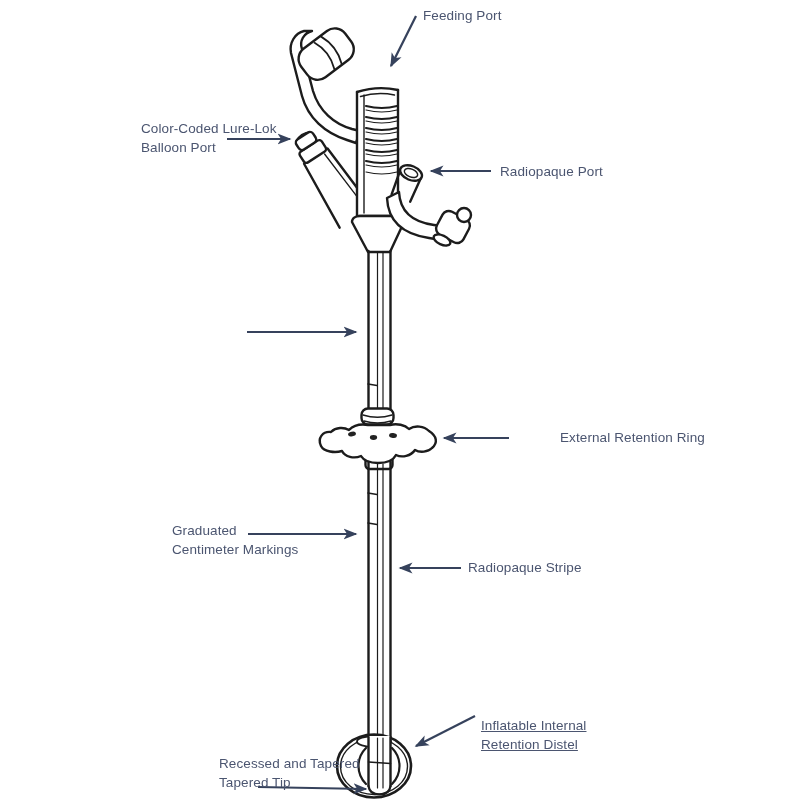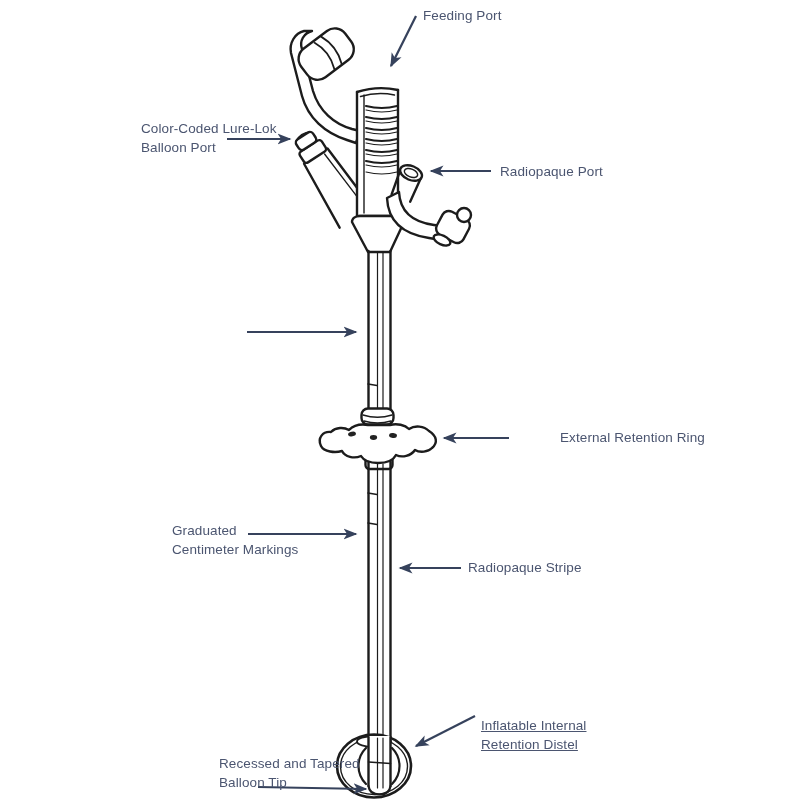--- a/index.html
+++ b/index.html
@@ -178,16 +178,16 @@
     <span>Radiopaque Stripe</span>
   </div>
 
   <div class="lbl" style="left:481px;top:717px;text-decoration:underline;">
     <span>Inflatable Internal</span>
     <span>Retention Distel</span>
   </div>
 
   <div class="lbl" style="left:187px;top:755px;margin-left:32px;">
     <span>Recessed and Tapered</span>
-    <span>Balloon Tip</span>
+    <span>Tapered Tip</span>
   </div>
 
 </div>
 
 </body></html>

